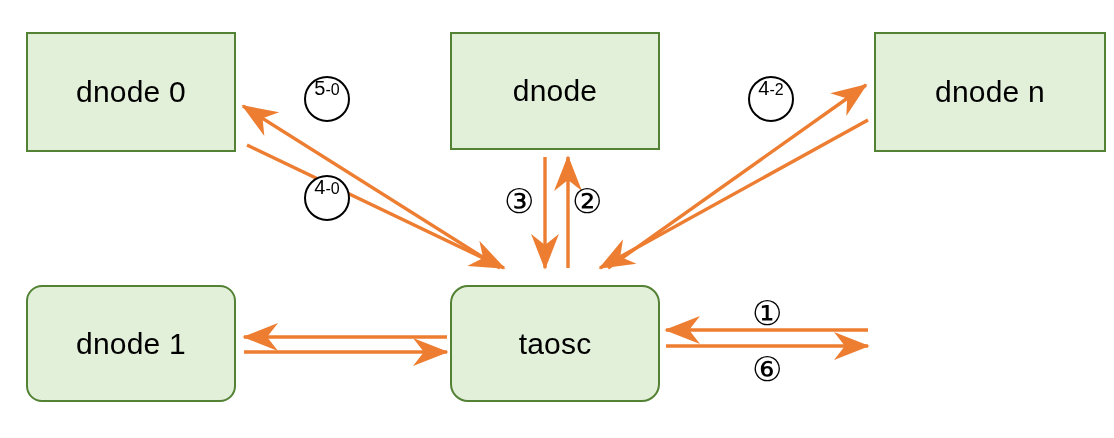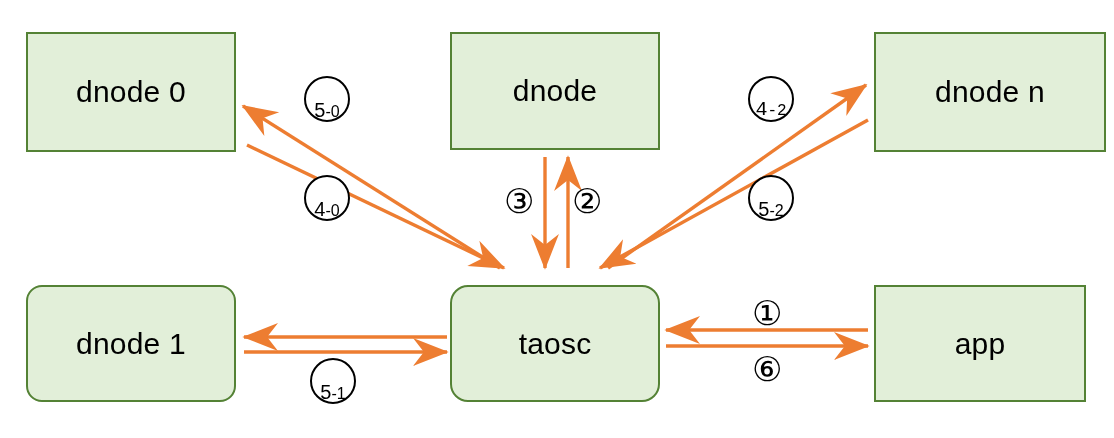--- a/index.html
+++ b/index.html
@@ -25,21 +25,21 @@
 
   svg.edges{position:absolute;left:0;top:0;width:1114px;height:438px;pointer-events:none;}
 
   .ring{
     position:absolute;
     box-sizing:border-box;
     width:46px;height:46px;
     border:2.6px solid #000000;
     border-radius:50%;
     background:#ffffff;
-    display:flex;align-items:flex-end;justify-content:center;
+    display:flex;align-items:flex-start;justify-content:center;
     font-size:20px;
     color:#000;
     line-height:1;
   }
   .ring .sub{font-size:16px;}
 
   .cnum{
     position:absolute;
     font-family:"DejaVu Sans",sans-serif;
     font-size:34px;
@@ -92,38 +92,29 @@
   </div>
 
   <div class="node" style="left:26px;top:285px;width:210px;height:117px;border-radius:16px;">
     <span>dnode 1</span>
   </div>
 
   <div class="node" style="left:450px;top:285px;width:210px;height:117px;border-radius:18px;">
     <span>taosc</span>
   </div>
 
-  <div class="node" style="left:874px;top:285px;width:212px;height:117px;">
-    <span>app</span>
-  </div>
 
   <div class="ring" style="left:304px;top:76px;">
     <span><span>5</span><span class="sub">-0</span></span>
   </div>
   <div class="ring" style="left:304px;top:175px;">
     <span><span>4</span><span class="sub">-0</span></span>
   </div>
-  <div class="ring" style="left:748px;top:76px;font-family:Liberation Mono, monospace;">
+  <div class="ring" style="left:748px;top:76px;">
     <span><span>4</span><span class="sub">-2</span></span>
-  </div>
-  <div class="ring" style="left:748px;top:175px;">
-    <span><span>5</span><span class="sub">-2</span></span>
-  </div>
-  <div class="ring" style="left:310px;top:358px;">
-    <span><span>5</span><span class="sub">-1</span></span>
   </div>
 
   <div class="cnum" style="left:504px;top:184px;">③</div>
   <div class="cnum" style="left:572px;top:184px;">②</div>
   <div class="cnum" style="left:752px;top:296px;">①</div>
   <div class="cnum" style="left:752px;top:352px;">⑥</div>
 
 </div>
 
 </body></html>

